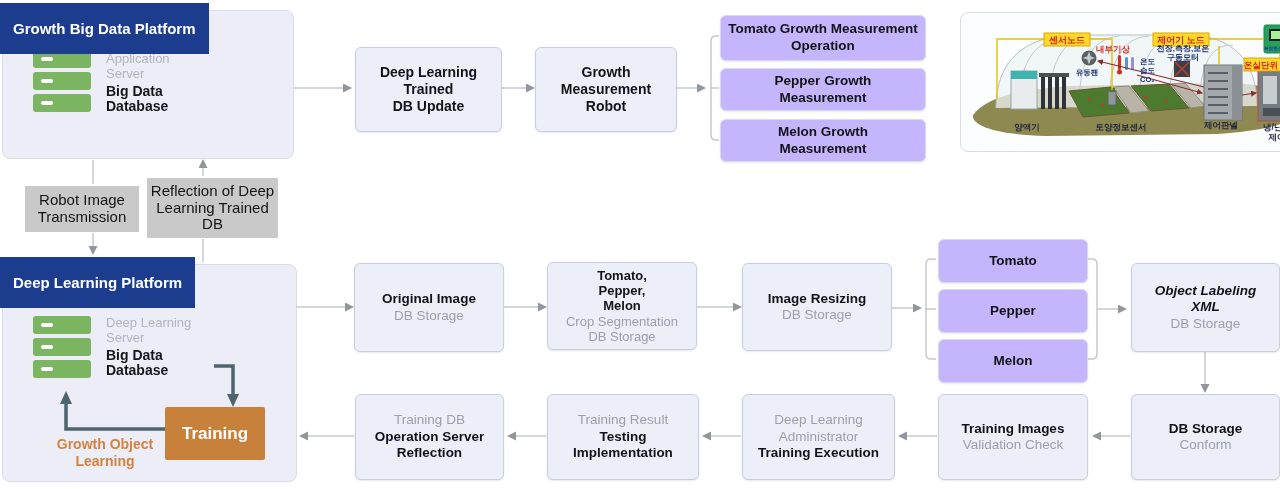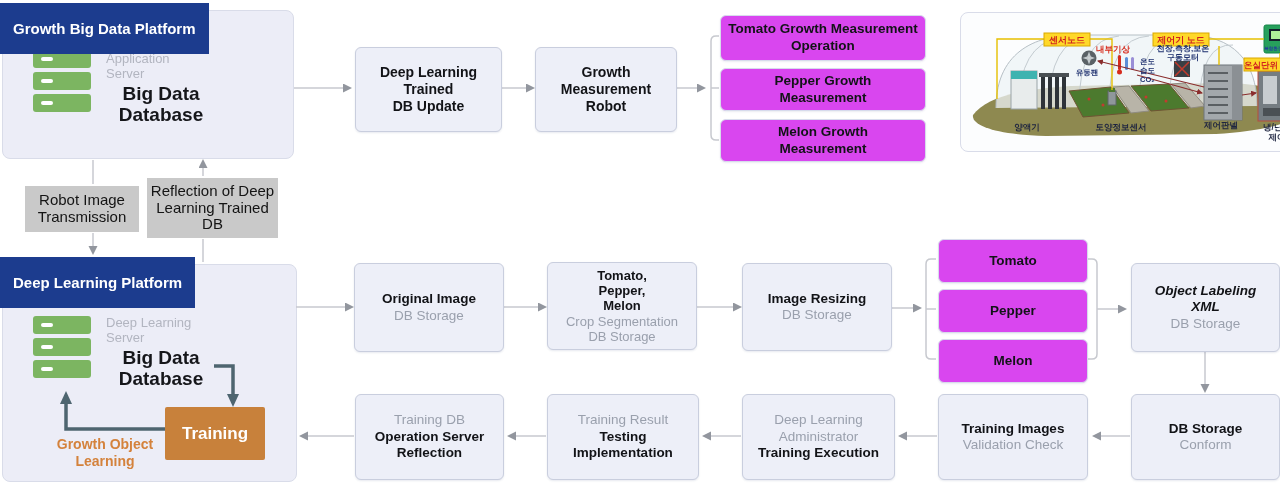--- a/index.html
+++ b/index.html
@@ -9,28 +9,28 @@
   .wires{position:absolute;left:0;top:0;z-index:1;pointer-events:none;}
   .node{position:absolute;z-index:2;}
   .hdr{position:absolute;z-index:3;background:#1c3c8e;color:#ffffff;font-weight:700;
        font-size:15px;line-height:27px;height:27px;padding:12px 13px;white-space:nowrap;}
   .fbox{background:#edeff8;border:1px solid #c9cede;border-radius:6px;
         box-shadow:0 1px 2px rgba(60,70,120,.12);
         display:flex;flex-direction:column;align-items:center;justify-content:center;
         text-align:center;font-size:13.5px;line-height:1.22;}
   .fbox .main{font-weight:700;color:#121317;}
   .fbox .sub{color:#9aa0ad;}
-  .obox{background:#d946ef;border:1px solid #d7dbec;border-radius:6px;
+  .obox{background:#c4b5fd;border:1px solid #d7dbec;border-radius:6px;
         box-shadow:0 1px 2px rgba(60,70,120,.10);
         display:flex;flex-direction:column;align-items:center;justify-content:center;
         text-align:center;font-weight:700;font-size:13.5px;line-height:1.25;color:#121317;}
   .gbox{background:#c9c9c9;color:#141414;font-size:15px;line-height:1.13;
         display:flex;align-items:center;justify-content:center;text-align:center;}
   .server-text .cap{color:#b2b5c0;font-size:13px;line-height:1.15;}
-  .server-text .ttl{color:#15161a;font-size:19px;font-weight:600;line-height:1.1;margin-top:2px;text-align:center;}
+  .server-text .ttl{color:#15161a;font-size:14px;font-weight:600;line-height:1.1;margin-top:2px;}
   .training{background:#c8813b;color:#ffffff;font-weight:700;font-size:17px;
             display:flex;align-items:center;justify-content:center;border-radius:2px;}
   .looplbl{color:#d4823c;font-weight:600;font-size:14px;line-height:1.2;text-align:center;}
   .ghouse{position:absolute;z-index:2;background:#fcfdfe;border:1px solid #d9dce9;border-radius:8px;overflow:hidden;}
 </style>
 </head>
 <body>
 
 <div class="canvas">
 

